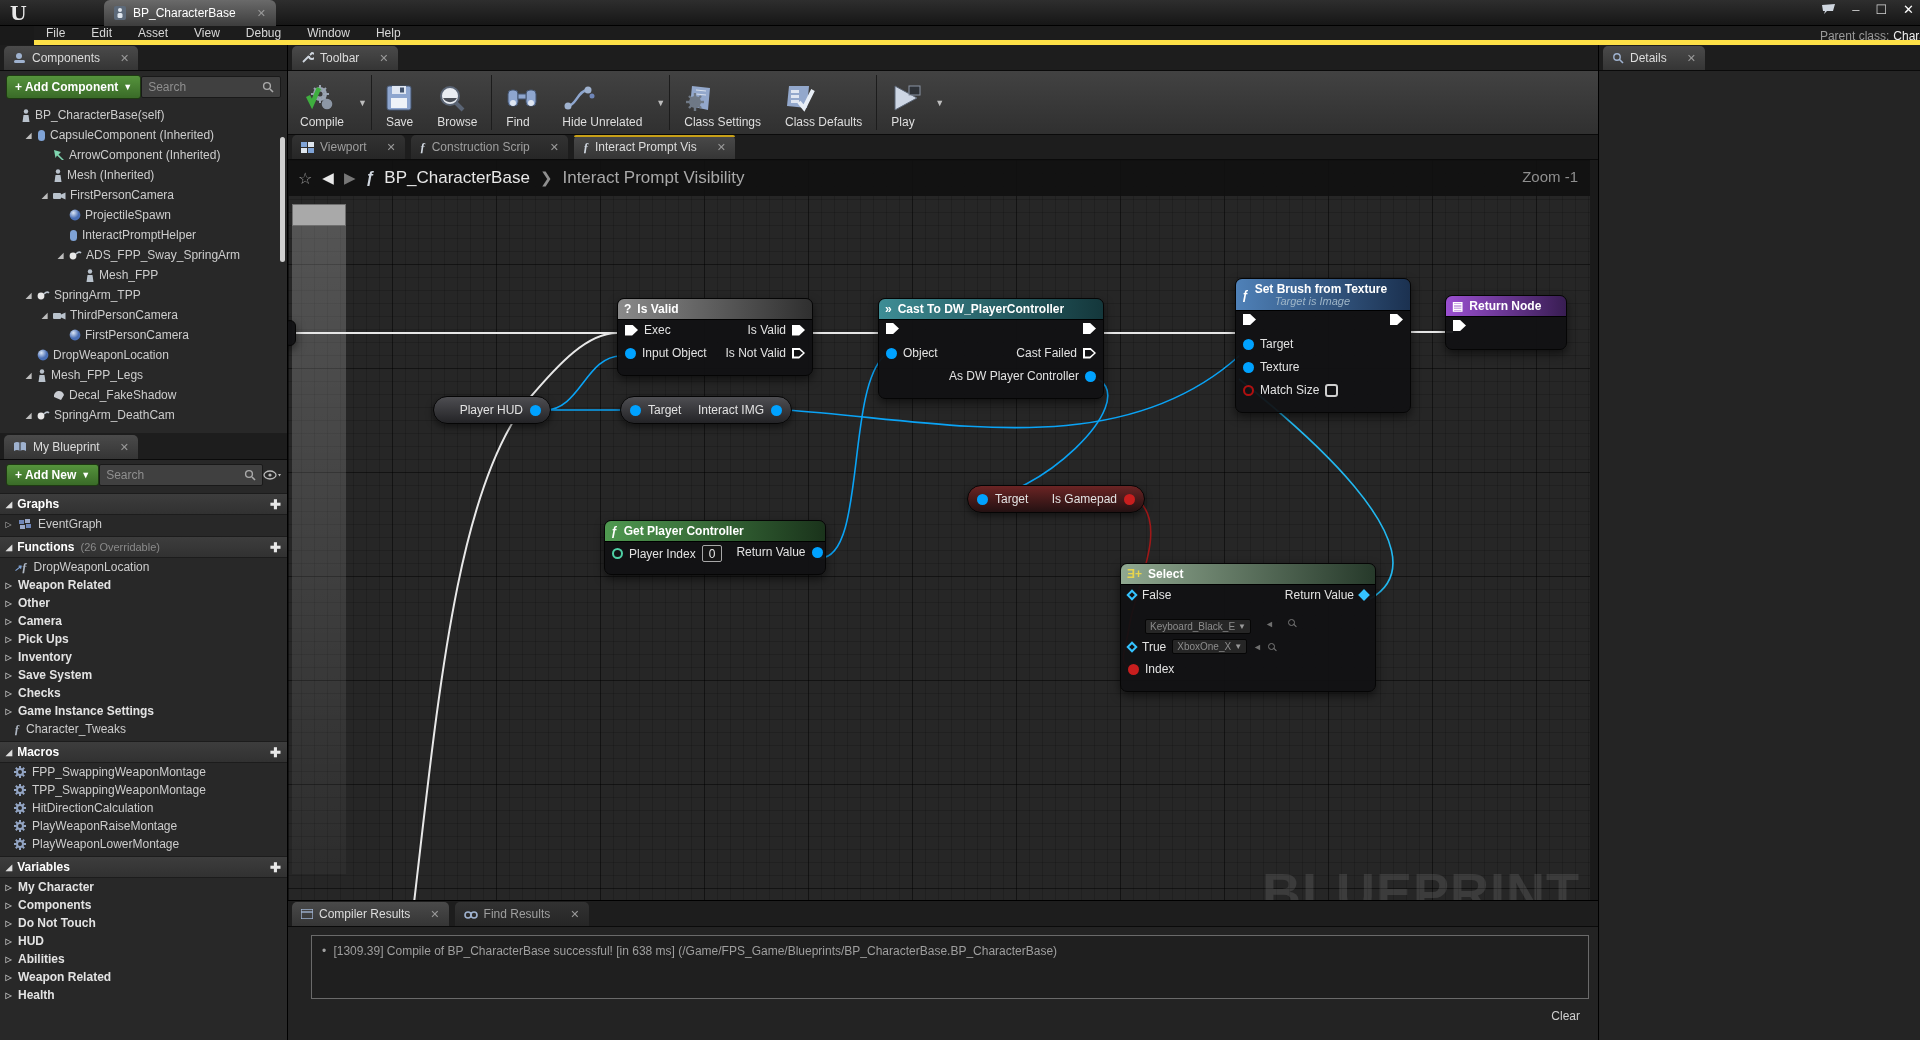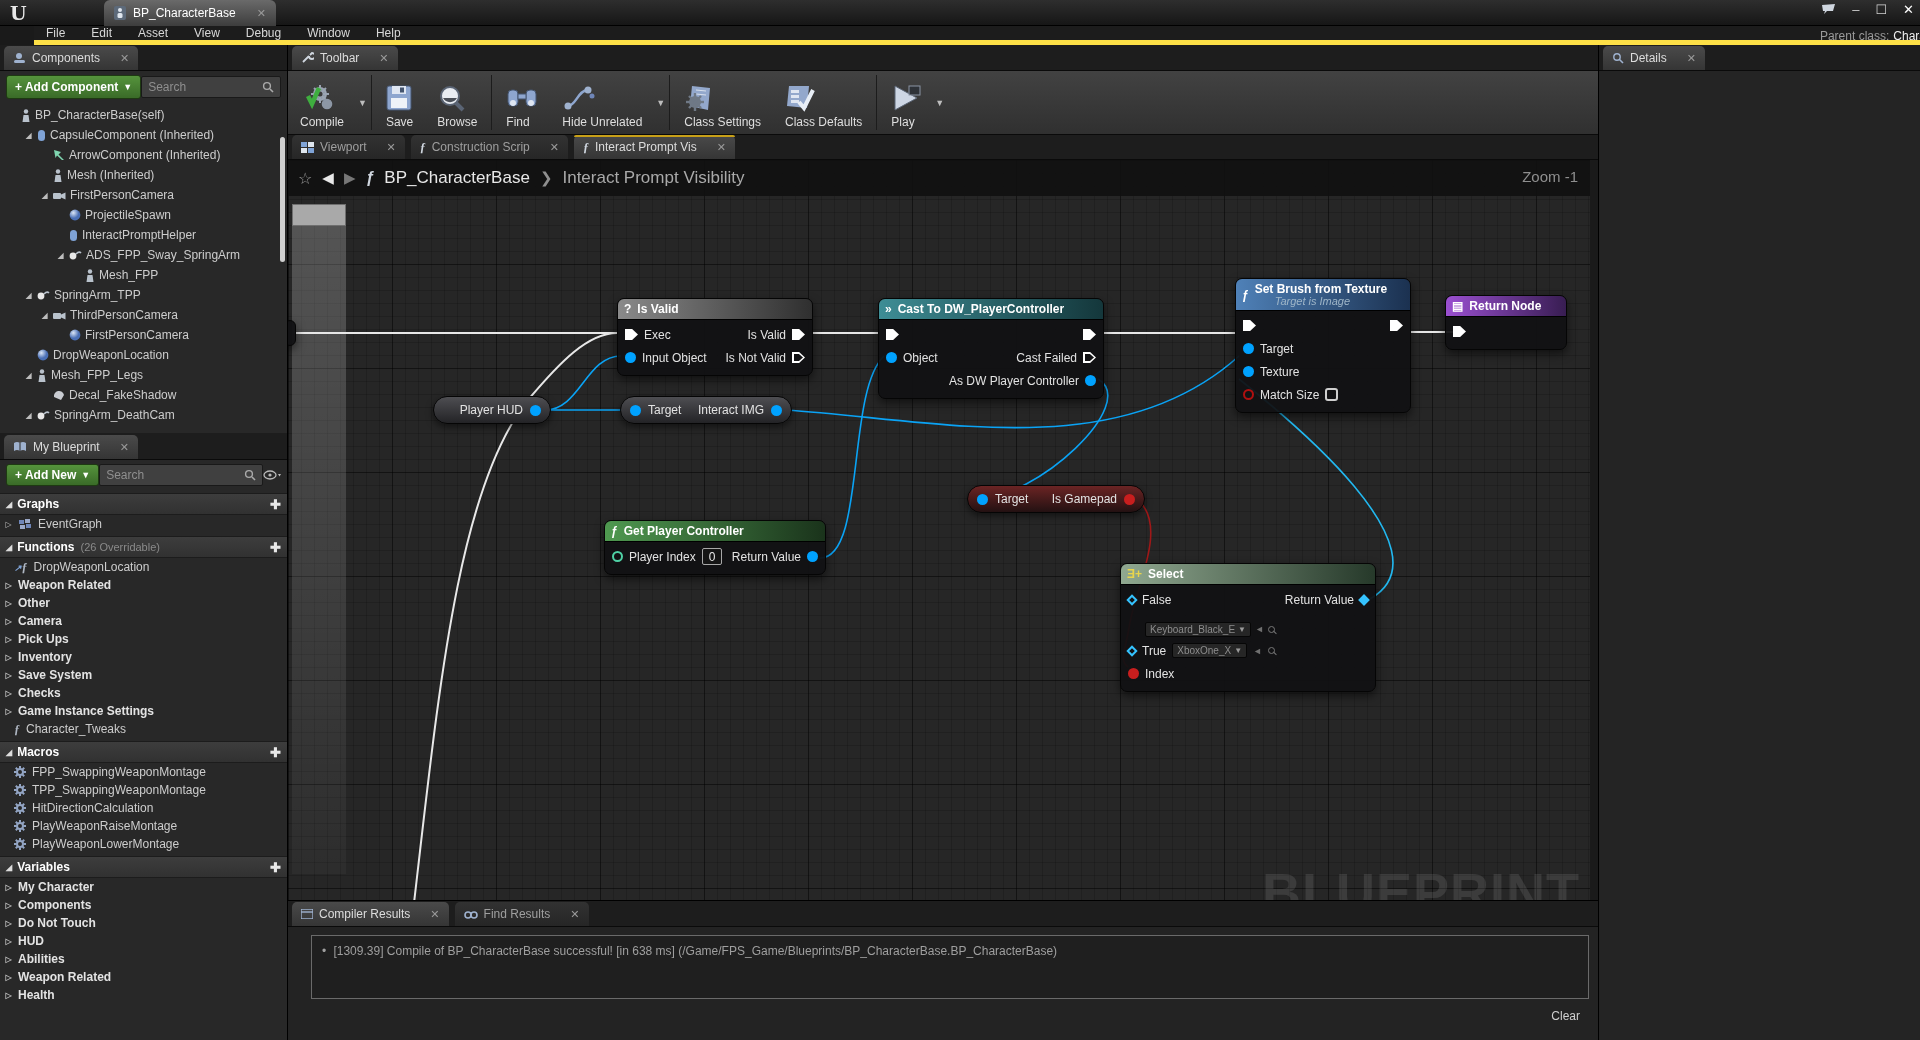--- a/index.html
+++ b/index.html
@@ -64,21 +64,21 @@
   #graph-head .bc-leaf { color:#a9a9a9; font-size:17px; }
   #zoom-label { position:absolute; right:12px; top:8px; color:#8f8f8f; font-size:15px; }
   #watermark { position:absolute; right:10px; bottom:22px; font-size:54px; font-weight:bold; letter-spacing:1px; color:rgba(255,255,255,.10); }
   #left-strip { position:absolute; left:4px; top:44px; width:54px; height:670px; background:linear-gradient(rgba(255,255,255,.22), rgba(255,255,255,.03)); }
   #left-strip-thumb { position:absolute; left:4px; top:44px; width:54px; height:22px; background:#a9a9a9; border:1px solid #6f6f6f; }
 
   .node { position:absolute; background:rgba(17,17,19,.94); border:1px solid #050505; border-radius:7px; box-shadow:0 4px 10px rgba(0,0,0,.55); }
   .nhead { border-radius:6px 6px 0 0; padding:3px 8px 3px 6px; color:#fff; font-weight:bold; font-size:12px; display:flex; align-items:center; gap:6px; border-bottom:1px solid #000; }
   .nsub { font-weight:normal; font-style:italic; color:#9fb6c8; font-size:11px; margin-left:20px; margin-top:-1px; }
   .nbody { padding:3px 0 6px; }
-  .nrow { display:flex; align-items:center; min-height:23px; padding:0 7px; gap:4px; }
+  .nrow { display:flex; align-items:flex-start; min-height:23px; padding:0 7px; gap:14px; }
   .npin-l { display:flex; align-items:center; gap:6px; }
   .npin-r { display:flex; align-items:center; gap:6px; margin-left:auto; }
   .plabel { color:#e2e2e2; font-size:12px; white-space:nowrap; }
   .pin-exec { width:13px; height:11px; position:relative; background:#fff; clip-path:polygon(0 0,55% 0,100% 50%,55% 100%,0 100%); flex:none; }
   .pin-exec.hollow::after { content:""; position:absolute; left:2px; top:2px; width:9px; height:7px; background:#121214; clip-path:polygon(0 0,55% 0,100% 50%,55% 100%,0 100%); }
   .pin-circle { width:11px; height:11px; border-radius:50%; flex:none; }
   .pin-circle.hollow { background:transparent !important; border:2px solid; }
   .pin-diamond { width:8px; height:8px; transform:rotate(45deg); border:2px solid #35c3ff; flex:none; }
   .pin-diamond.fill { background:#35c3ff; }
   .valuebox { border:1px solid #a8a8a8; background:#151515; color:#e8e8e8; padding:0 6px; min-width:16px; text-align:center; height:17px; line-height:17px; border-radius:2px; }

